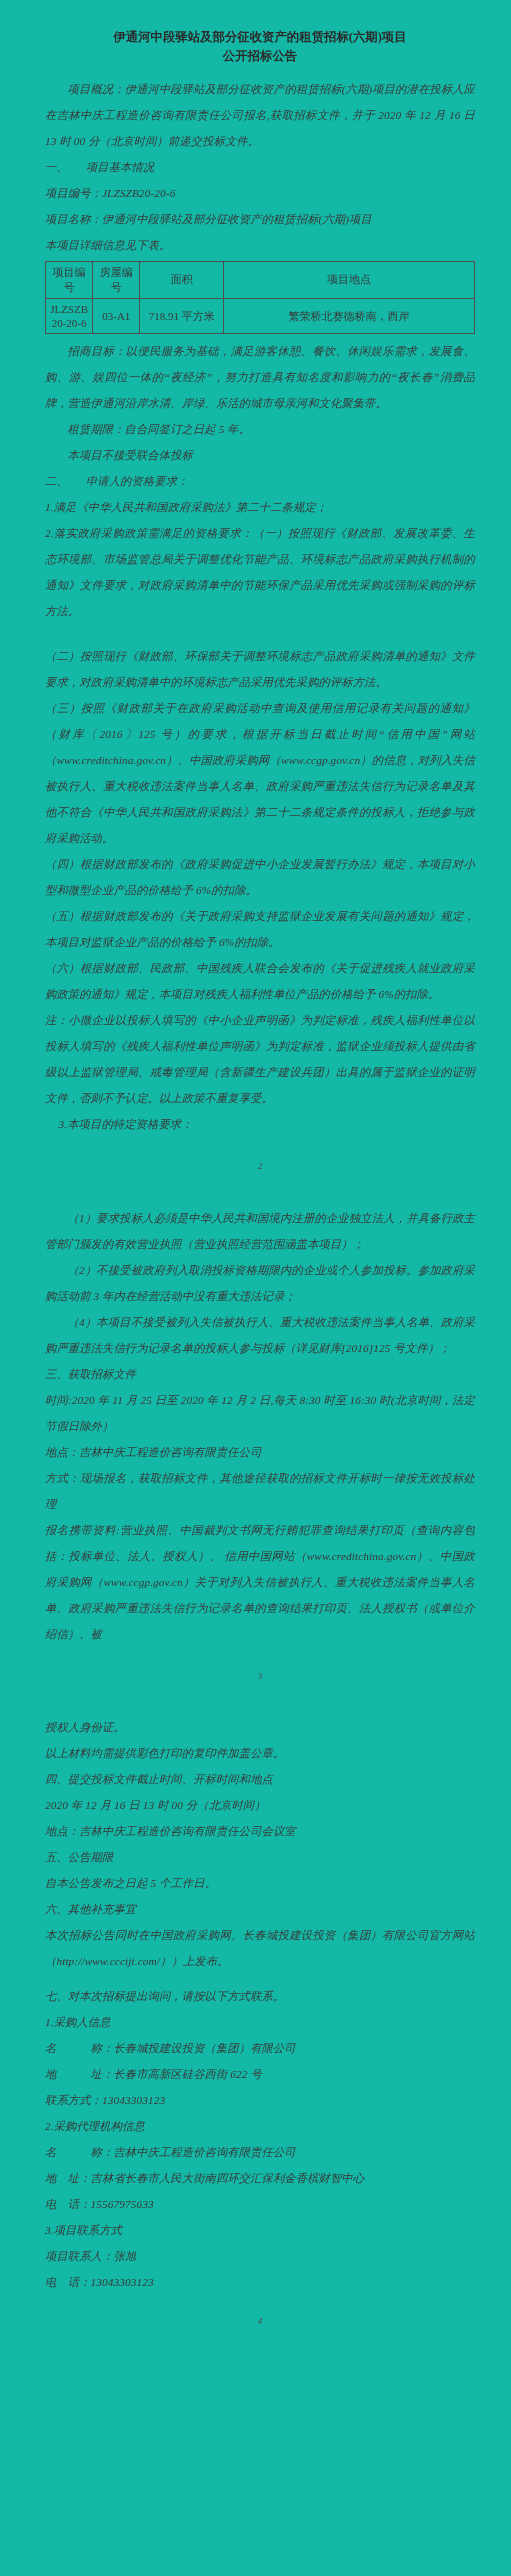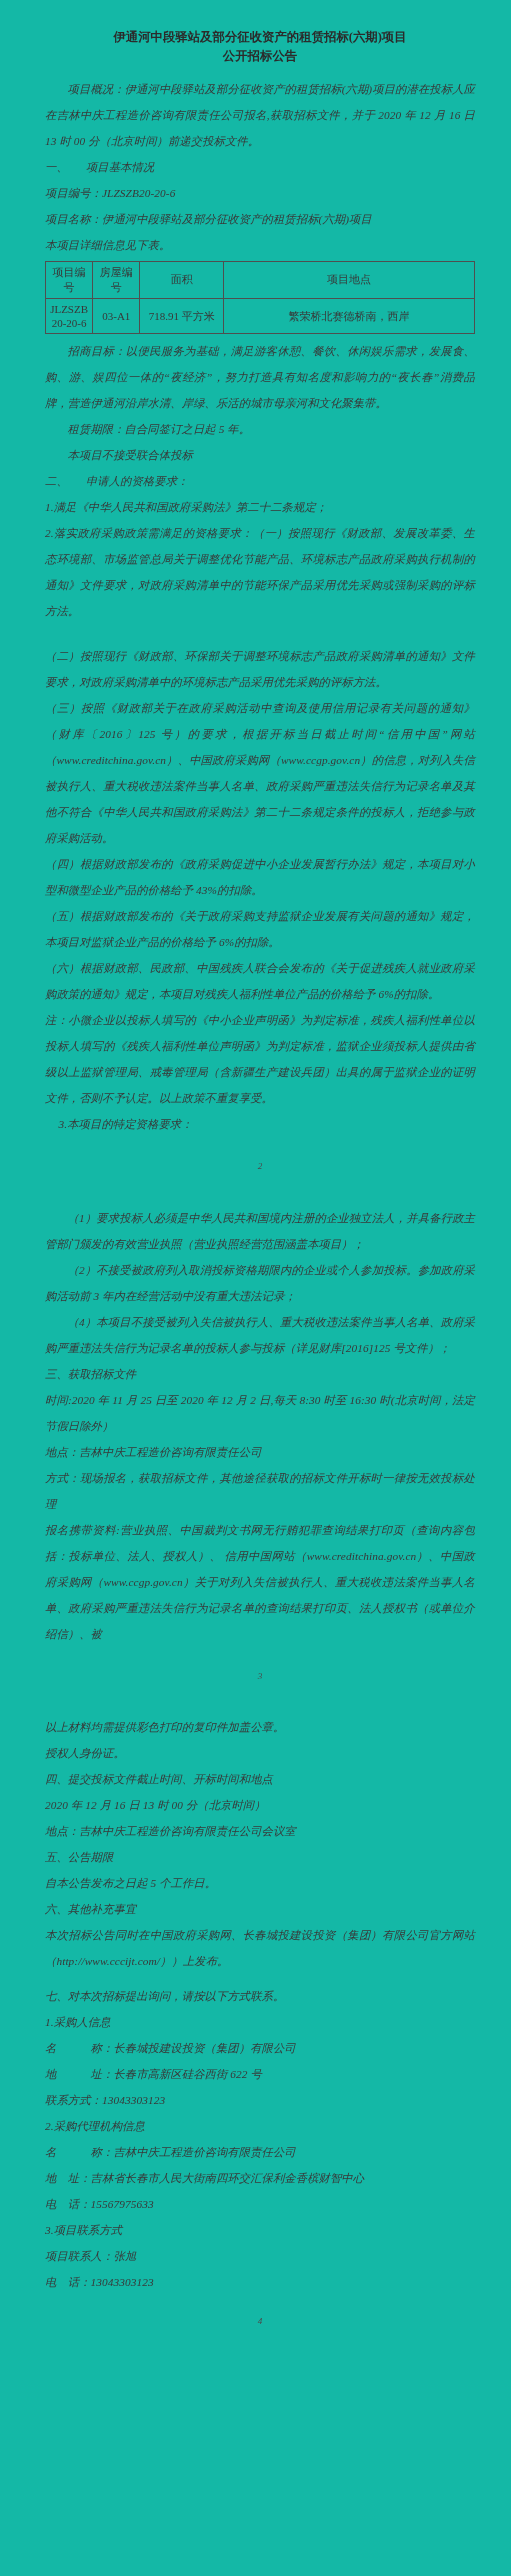--- a/index.html
+++ b/index.html
@@ -115,42 +115,42 @@
 
   <p class="para heading"><span>二、</span><span class="tabgap"></span><span>申请人的资格要求：</span></p>
 
   <p class="para">1.满足《中华人民共和国政府采购法》第二十二条规定；</p>
   <p class="para">2.落实政府采购政策需满足的资格要求：（一）按照现行《财政部、发展改革委、生态环境部、市场监管总局关于调整优化节能产品、环境标志产品政府采购执行机制的通知》文件要求，对政府采购清单中的节能环保产品采用优先采购或强制采购的评标方法。</p>
 
   <div class="gap-pagebreak"></div>
 
   <p class="para">（二）按照现行《财政部、环保部关于调整环境标志产品政府采购清单的通知》文件要求，对政府采购清单中的环境标志产品采用优先采购的评标方法。</p>
   <p class="para">（三）按照《财政部关于在政府采购活动中查询及使用信用记录有关问题的通知》（财库〔2016〕125 号）的要求，根据开标当日截止时间“信用中国”网站（www.creditchina.gov.cn）、中国政府采购网（www.ccgp.gov.cn）的信息，对列入失信被执行人、重大税收违法案件当事人名单、政府采购严重违法失信行为记录名单及其他不符合《中华人民共和国政府采购法》第二十二条规定条件的投标人，拒绝参与政府采购活动。</p>
-  <p class="para">（四）根据财政部发布的《政府采购促进中小企业发展暂行办法》规定，本项目对小型和微型企业产品的价格给予 43%的扣除。</p>
+  <p class="para">（四）根据财政部发布的《政府采购促进中小企业发展暂行办法》规定，本项目对小型和微型企业产品的价格给予 6%的扣除。</p>
   <p class="para">（五）根据财政部发布的《关于政府采购支持监狱企业发展有关问题的通知》规定，本项目对监狱企业产品的价格给予 6%的扣除。</p>
   <p class="para">（六）根据财政部、民政部、中国残疾人联合会发布的《关于促进残疾人就业政府采购政策的通知》规定，本项目对残疾人福利性单位产品的价格给予 6%的扣除。</p>
   <p class="para">注：小微企业以投标人填写的《中小企业声明函》为判定标准，残疾人福利性单位以投标人填写的《残疾人福利性单位声明函》为判定标准，监狱企业须投标人提供由省级以上监狱管理局、戒毒管理局（含新疆生产建设兵团）出具的属于监狱企业的证明文件，否则不予认定。以上政策不重复享受。</p>
   <p class="para indent-sm">3.本项目的特定资格要求：</p>
 
   <p class="para page-number">2</p>
 
   <p class="para indent">（1）要求投标人必须是中华人民共和国境内注册的企业独立法人，并具备行政主管部门颁发的有效营业执照（营业执照经营范围涵盖本项目）；</p>
   <p class="para indent">（2）不接受被政府列入取消投标资格期限内的企业或个人参加投标。参加政府采购活动前 3 年内在经营活动中没有重大违法记录；</p>
   <p class="para indent">（4）本项目不接受被列入失信被执行人、重大税收违法案件当事人名单、政府采购严重违法失信行为记录名单的投标人参与投标（详见财库[2016]125 号文件）；</p>
 
   <p class="para heading">三、获取招标文件</p>
   <p class="para">时间:2020 年 11 月 25 日至 2020 年 12 月 2 日,每天 8:30 时至 16:30 时(北京时间，法定节假日除外）</p>
   <p class="para">地点：吉林中庆工程造价咨询有限责任公司</p>
   <p class="para">方式：现场报名，获取招标文件，其他途径获取的招标文件开标时一律按无效投标处理</p>
   <p class="para">报名携带资料:营业执照、中国裁判文书网无行贿犯罪查询结果打印页（查询内容包括：投标单位、法人、授权人）、 信用中国网站（www.creditchina.gov.cn）、中国政府采购网（www.ccgp.gov.cn）关于对列入失信被执行人、重大税收违法案件当事人名单、政府采购严重违法失信行为记录名单的查询结果打印页、法人授权书（或单位介绍信）、被</p>
 
   <p class="para page-number">3</p>
 
+  <p class="para">授权人身份证。</p>
   <p class="para">以上材料均需提供彩色打印的复印件加盖公章。</p>
-  <p class="para">授权人身份证。</p>
 
   <p class="para heading">四、提交投标文件截止时间、开标时间和地点</p>
   <p class="para">2020 年 12 月 16 日 13 时 00 分（北京时间）</p>
   <p class="para">地点：吉林中庆工程造价咨询有限责任公司会议室</p>
 
   <p class="para heading">五、公告期限</p>
   <p class="para">自本公告发布之日起 5 个工作日。</p>
 
   <p class="para heading">六、其他补充事宜</p>
   <p class="para">本次招标公告同时在中国政府采购网、长春城投建设投资（集团）有限公司官方网站（http://www.cccijt.com/））上发布。</p>

